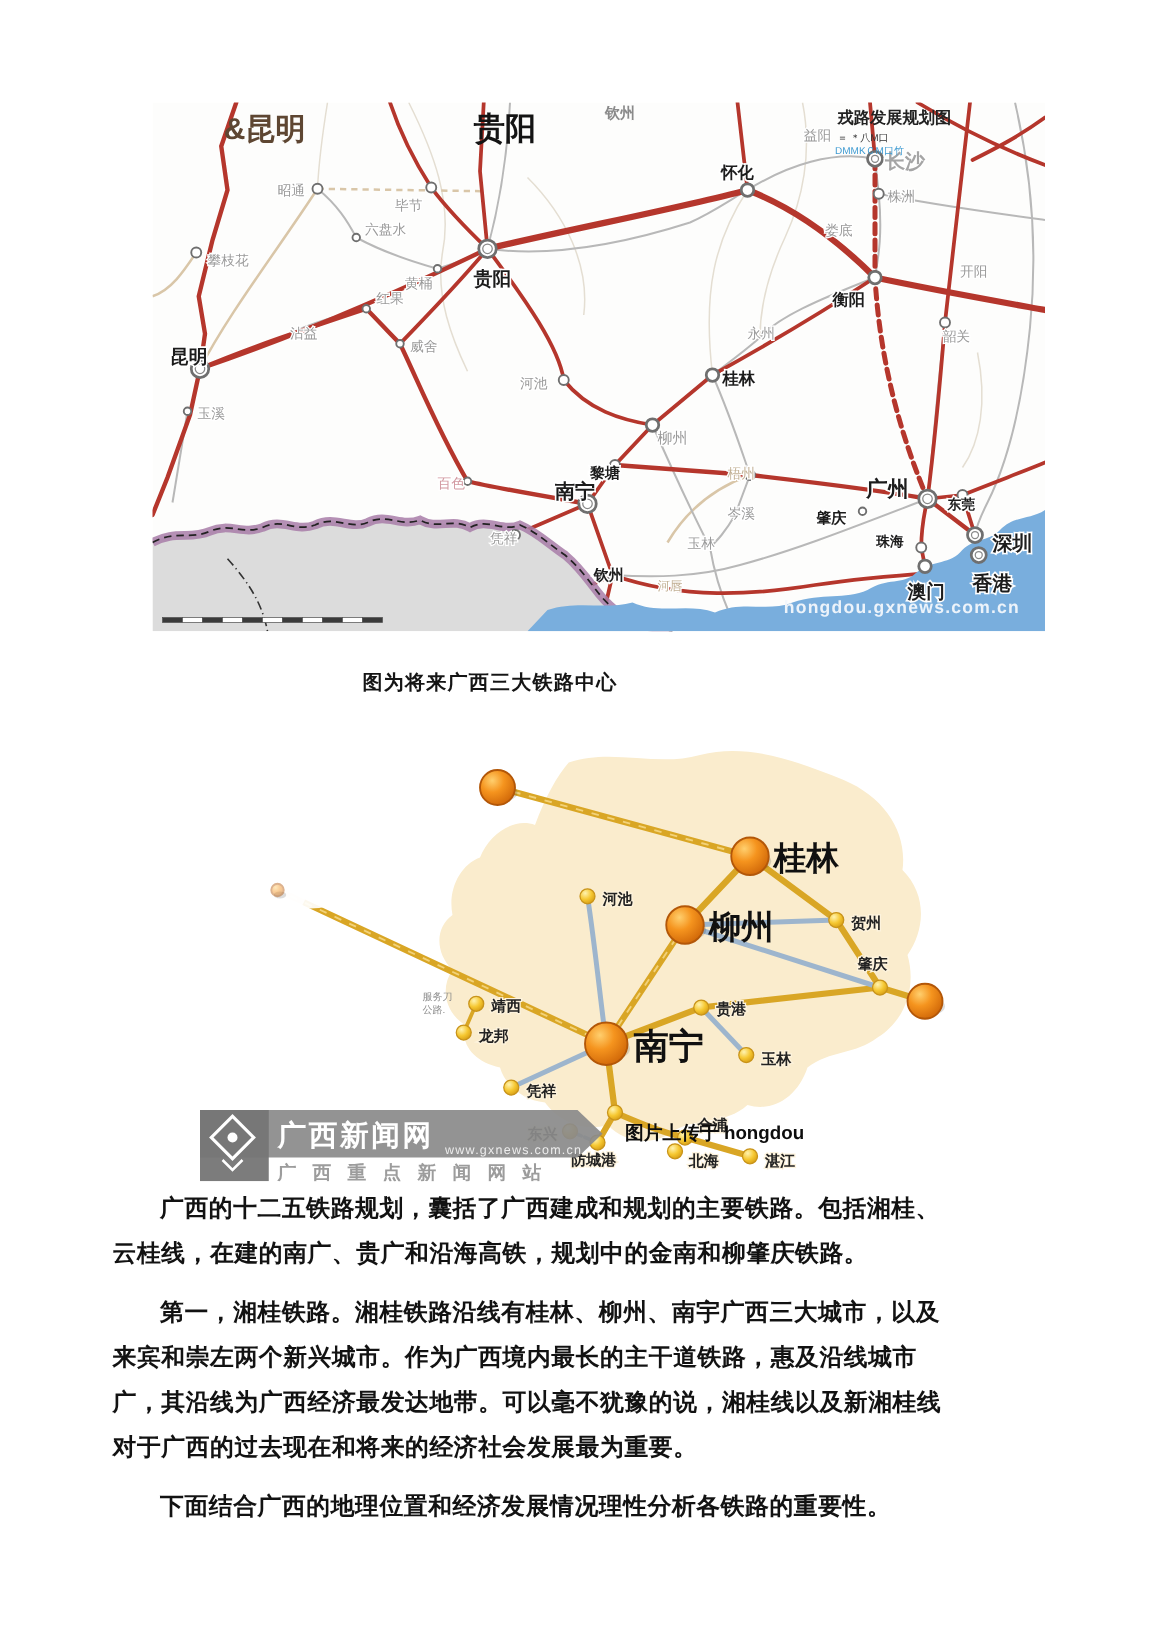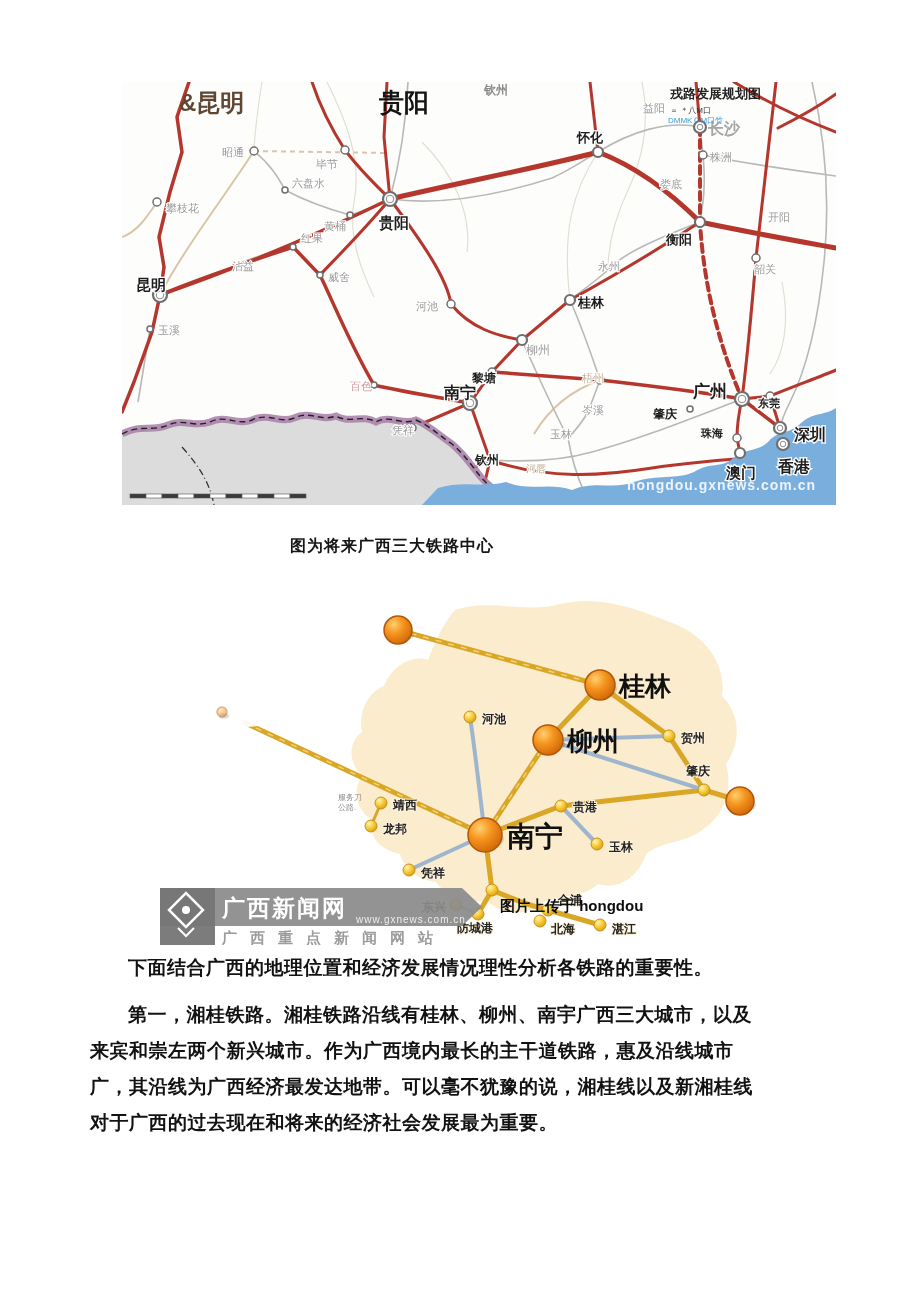--- a/index.html
+++ b/index.html
@@ -344,19 +344,21 @@
       </g>
       <text class="m2-wm-title" x="62" y="324">广西新闻网</text>
       <text class="m2-wm-url" x="196" y="331">www.gxnews.com.cn</text>
       <text class="m2-wm-slogan" x="62" y="351">广西重点新闻网站</text>
     </g>
     <text class="m2-upload" x="340" y="319">图片上传于 hongdou</text>
   </svg>
   </div>
 
   <div class="text-block">
-    <p class="para">下面结合广西的地理位置和经济发展情况理性分析各铁路的重要性。</p>
+    <p class="para">广西的十二五铁路规划，囊括了广西建成和规划的主要铁路。包括湘桂、
+云桂线，在建的南广、贵广和沿海高铁，规划中的金南和柳肇庆铁路。</p>
     <p class="para">第一，湘桂铁路。湘桂铁路沿线有桂林、柳州、南宇广西三大城市，以及
 来宾和崇左两个新兴城市。作为广西境内最长的主干道铁路，惠及沿线城市
 广，其沿线为广西经济最发达地带。可以毫不犹豫的说，湘桂线以及新湘桂线
 对于广西的过去现在和将来的经济社会发展最为重要。</p>
+    <p class="para">下面结合广西的地理位置和经济发展情况理性分析各铁路的重要性。</p>
   </div>
 </div>
 
 </body></html>

